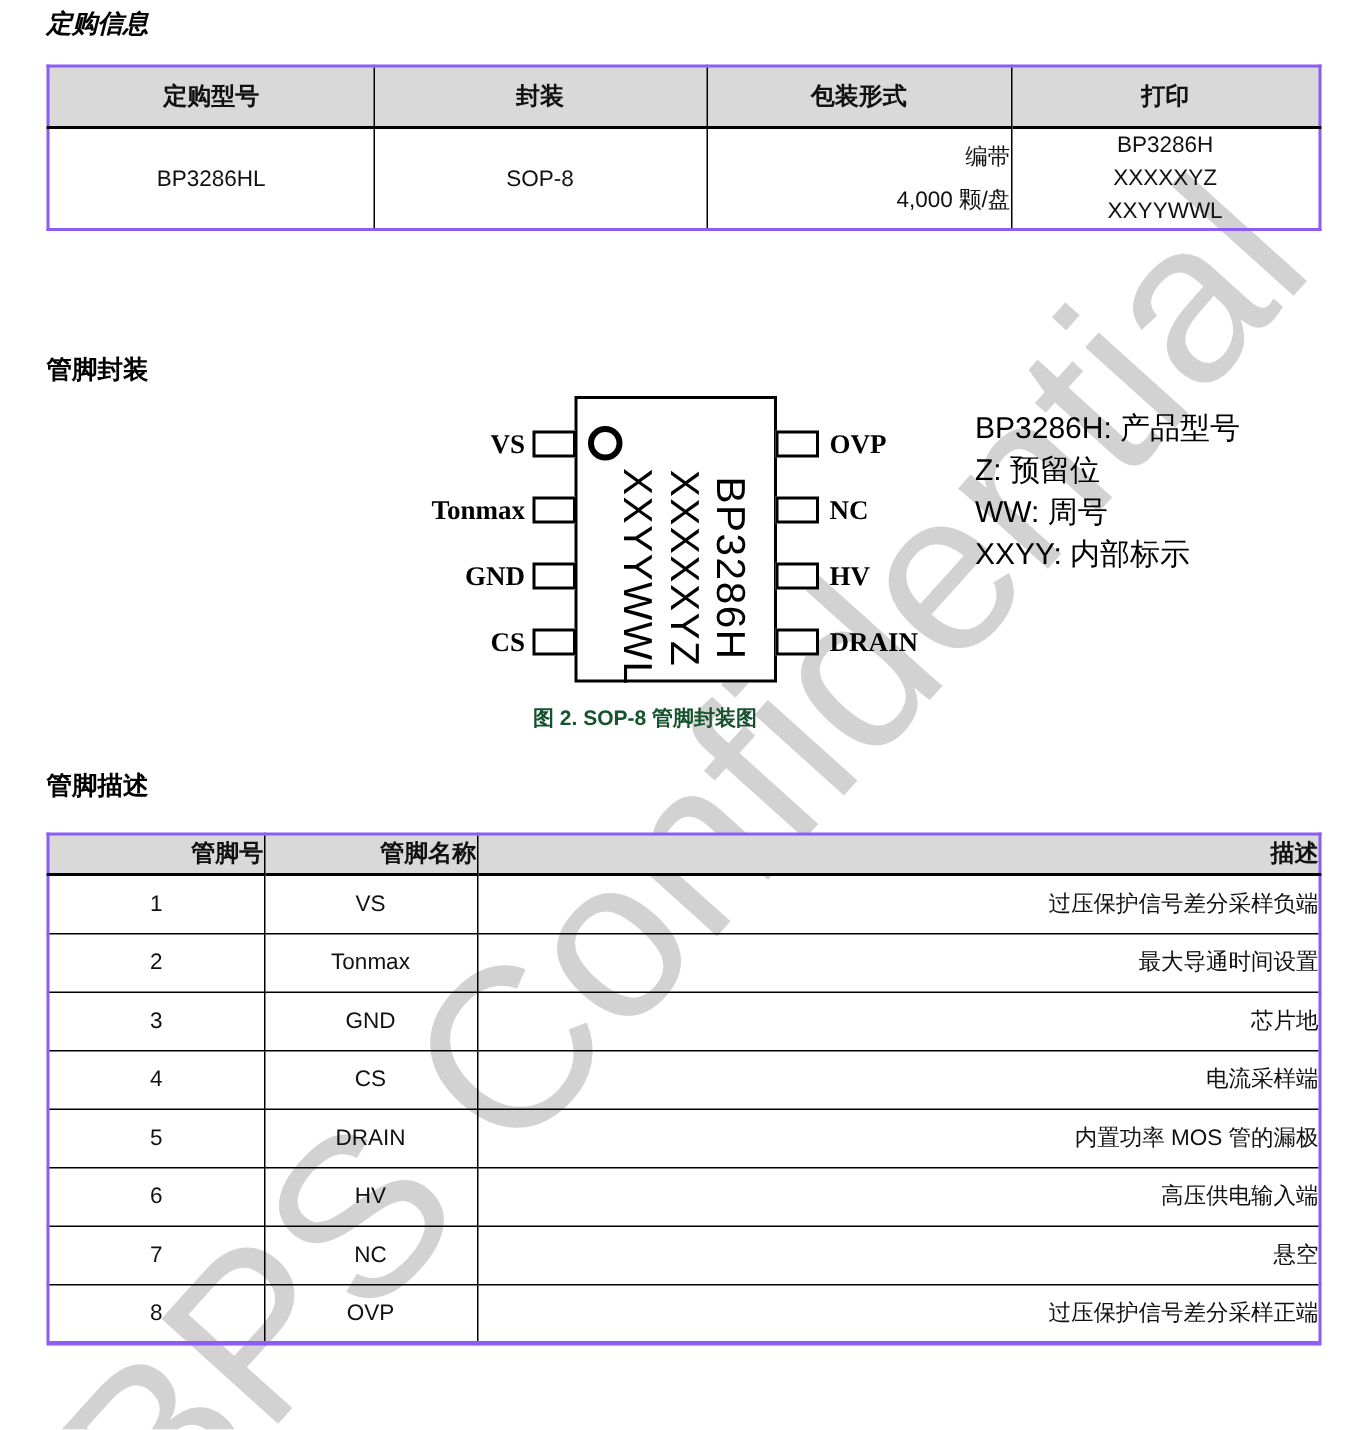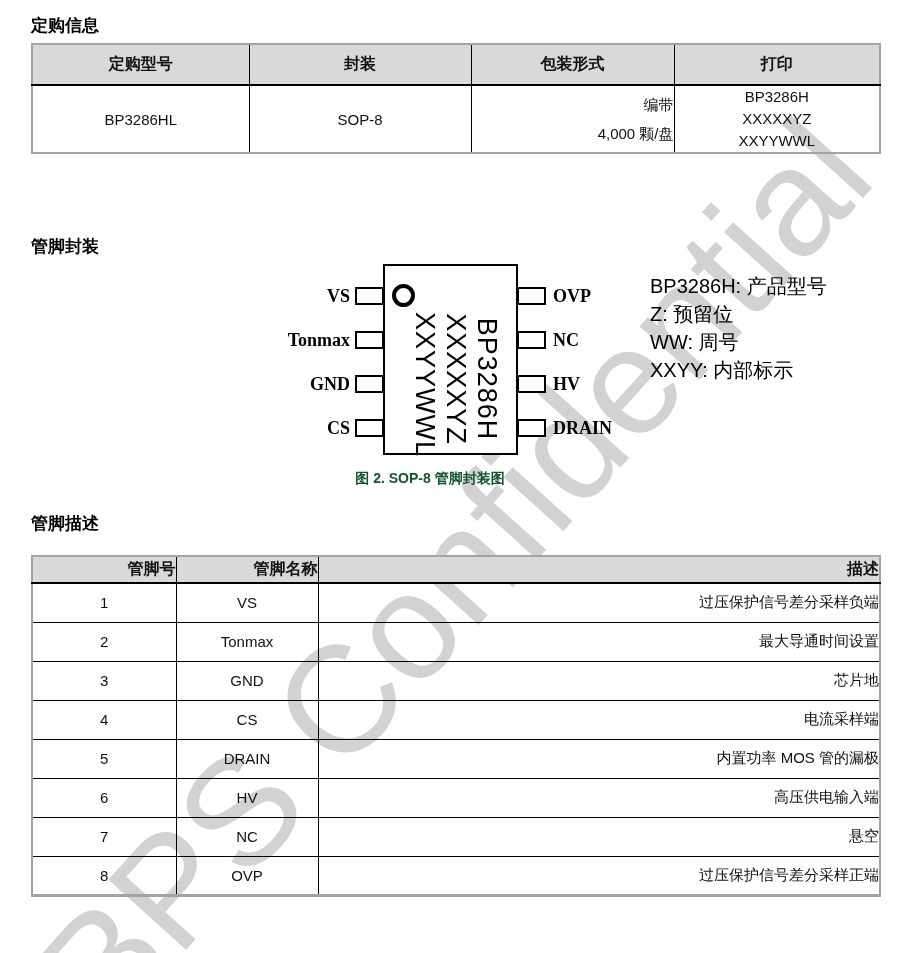--- a/index.html
+++ b/index.html
@@ -12,21 +12,21 @@
     position: absolute; left: -205px; top: 472px; width: 1320px; height: 200px;
     transform: rotate(-48deg); transform-origin: center;
     font-size: 152px; line-height: 200px; text-align: center; white-space: nowrap;
     color: #d2d2d2; z-index: 0; font-weight: 400; letter-spacing: 0px;
   }
 
   .sec-title { position: absolute; left: 31px; font-size: 17px; font-weight: bold; z-index: 2; color: #000; }
 
   
   table { position: absolute; border-collapse: collapse; table-layout: fixed; z-index: 1; }
-  table { border: 2px solid #a3a3a3; }
+  table { border: 2px solid #8b5cf6; }
   th, td { border: 1px solid #000; font-size: 15px; text-align: center; vertical-align: middle; background: transparent; }
   th { background: #d9d9d9; font-size: 16px; font-weight: bold; border-bottom: 2px solid #000; }
   .t1 { left: 31px; top: 43px; width: 848px; }
   .t1 th { height: 41px; }
   .t1 td { height: 67px; }
   .t1 .stack div { line-height: 22px; }
   .t1 .packing div { line-height: 29px; text-align: right; }
   .t2 { left: 31px; top: 555px; width: 848px; border-bottom-width: 3px; }
   .t2 th { height: 27px; text-align: right; }
   .t2 td { height: 39px; }
@@ -46,21 +46,21 @@
   .caption { position: absolute; left: 280px; top: 470px; width: 300px; text-align: center; font-size: 14px; z-index: 2; color: #14532d; font-weight: bold; }
   .legend { position: absolute; left: 650px; top: 272px; font-size: 20px; line-height: 28px; z-index: 2; color: #000; }
 </style>
 </head>
 <body>
 
 <div class="page">
 
   <div class="watermark">BPS Confidential</div>
 
-  <div class="sec-title" style="top:14px;">定购信息</div>
+  <div class="sec-title" style="top:4px;font-style:italic;">定购信息</div>
 
   <table class="t1">
     <colgroup>
         <col style="width:217px">
         <col style="width:222px">
         <col style="width:203px">
         <col style="width:206px">
       </colgroup>
     <thead>
       <tr>

